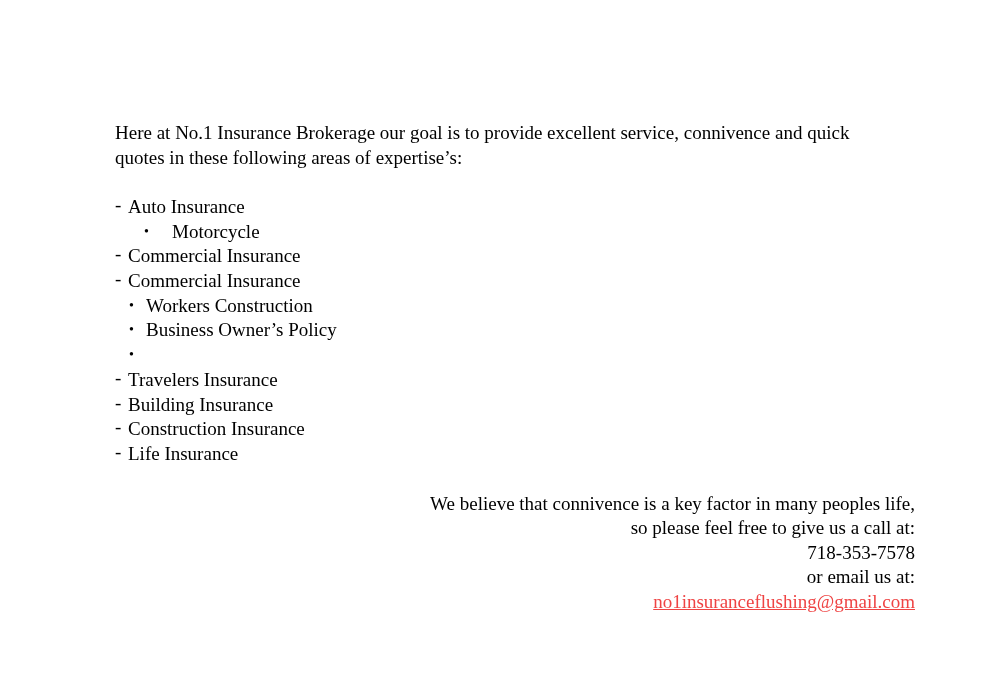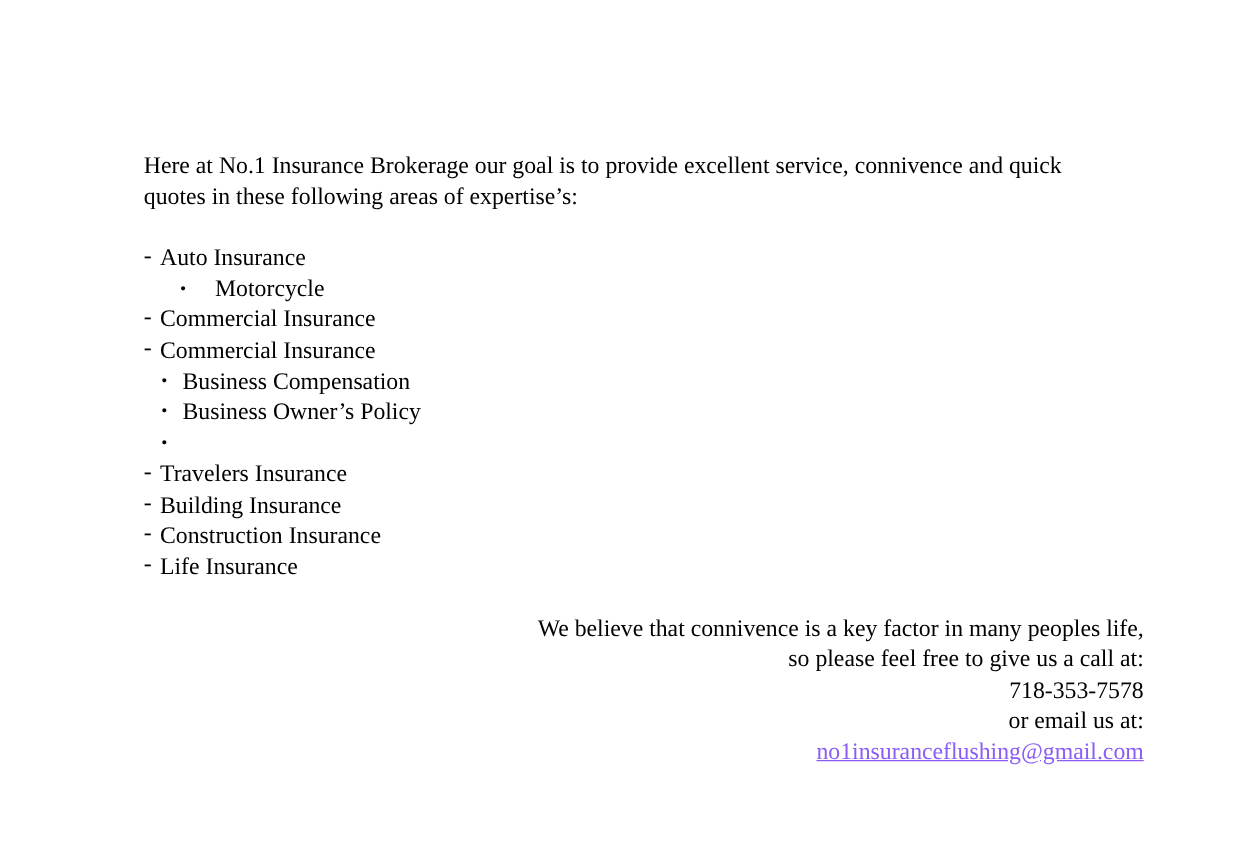--- a/index.html
+++ b/index.html
@@ -11,21 +11,21 @@
   .row { position: relative; height: 24.7px; line-height: 24.7px; white-space: nowrap; }
   .dash { position: absolute; left: 0; top: -2px; }
   .dash-label { position: absolute; left: 13px; }
   .sub1 .bullet { position: absolute; left: 29px; }
   .sub1 .label { position: absolute; left: 57px; }
   .sub2 .bullet { position: absolute; left: 14px; }
   .sub2 .label { position: absolute; left: 31px; }
   .bullet { font-size: 14px; }
   .closing { margin-top: 25px; line-height: 24.6px; }
   .closing div { height: 24.6px; text-align: right; }
-  a.email { color: #8b5cf6; text-decoration: underline; }
+  a.email { color: #ef4444; text-decoration: underline; }
 </style>
 </head>
 <body>
 
 <div class="page">
   <div class="intro">
     <div>Here at No.1 Insurance Brokerage our goal is to provide excellent service, connivence and quick</div>
     <div>quotes in these following areas of expertise’s:</div>
   </div>
 
@@ -41,21 +41,21 @@
     <div class="row main">
       <span class="dash">-</span>
       <span class="dash-label">Commercial Insurance</span>
     </div>
     <div class="row main">
       <span class="dash">-</span>
       <span class="dash-label">Commercial Insurance</span>
     </div>
     <div class="row sub2">
       <span class="bullet">•</span>
-      <span class="label">Business Compensation</span>
+      <span class="label">Workers Construction</span>
     </div>
     <div class="row sub2">
       <span class="bullet">•</span>
       <span class="label">Business Owner’s Policy</span>
     </div>
     <div class="row sub2">
       <span class="bullet">•</span>
     </div>
     <div class="row main">
       <span class="dash">-</span>

